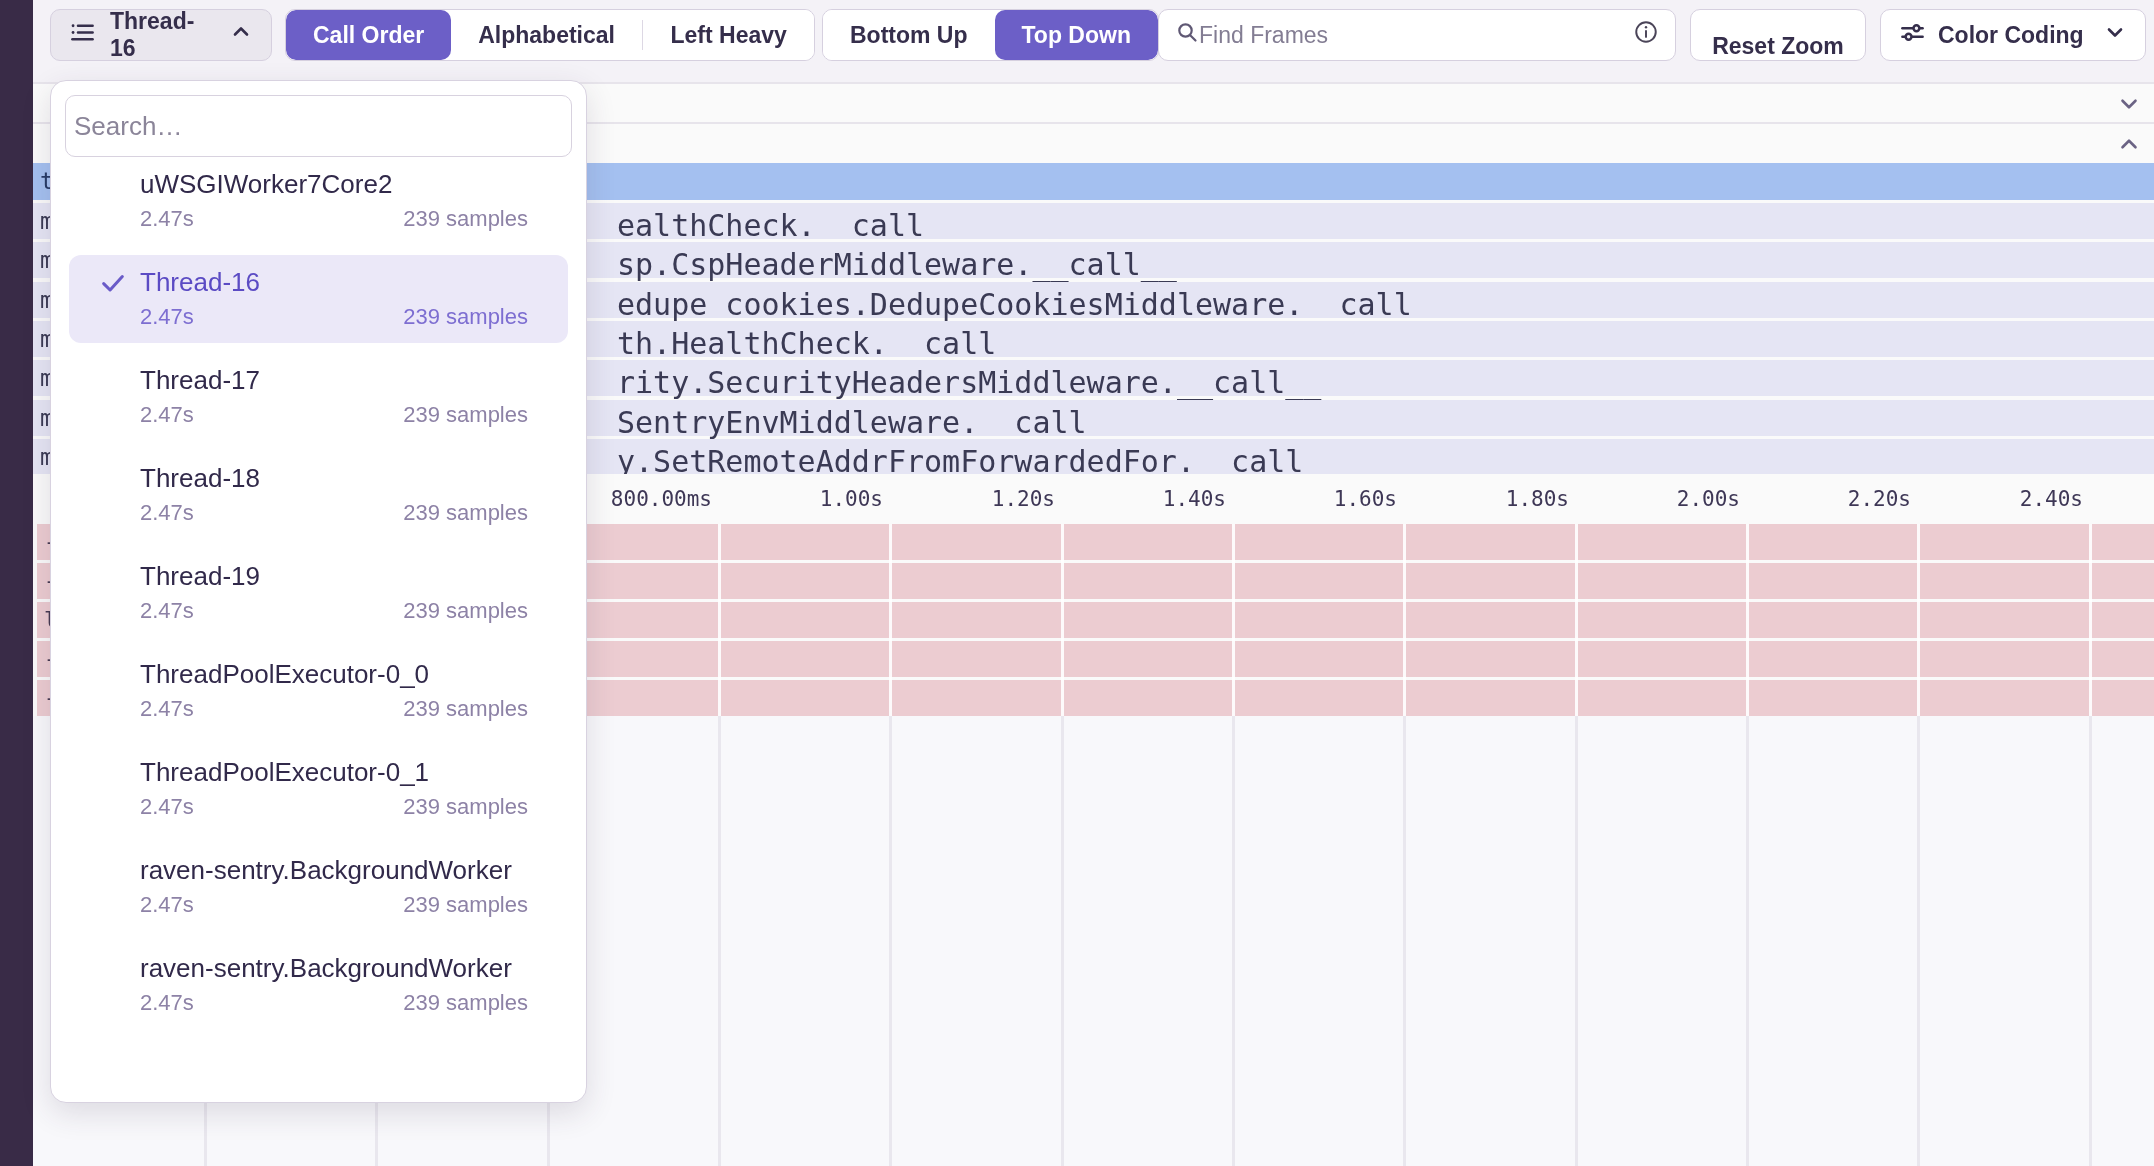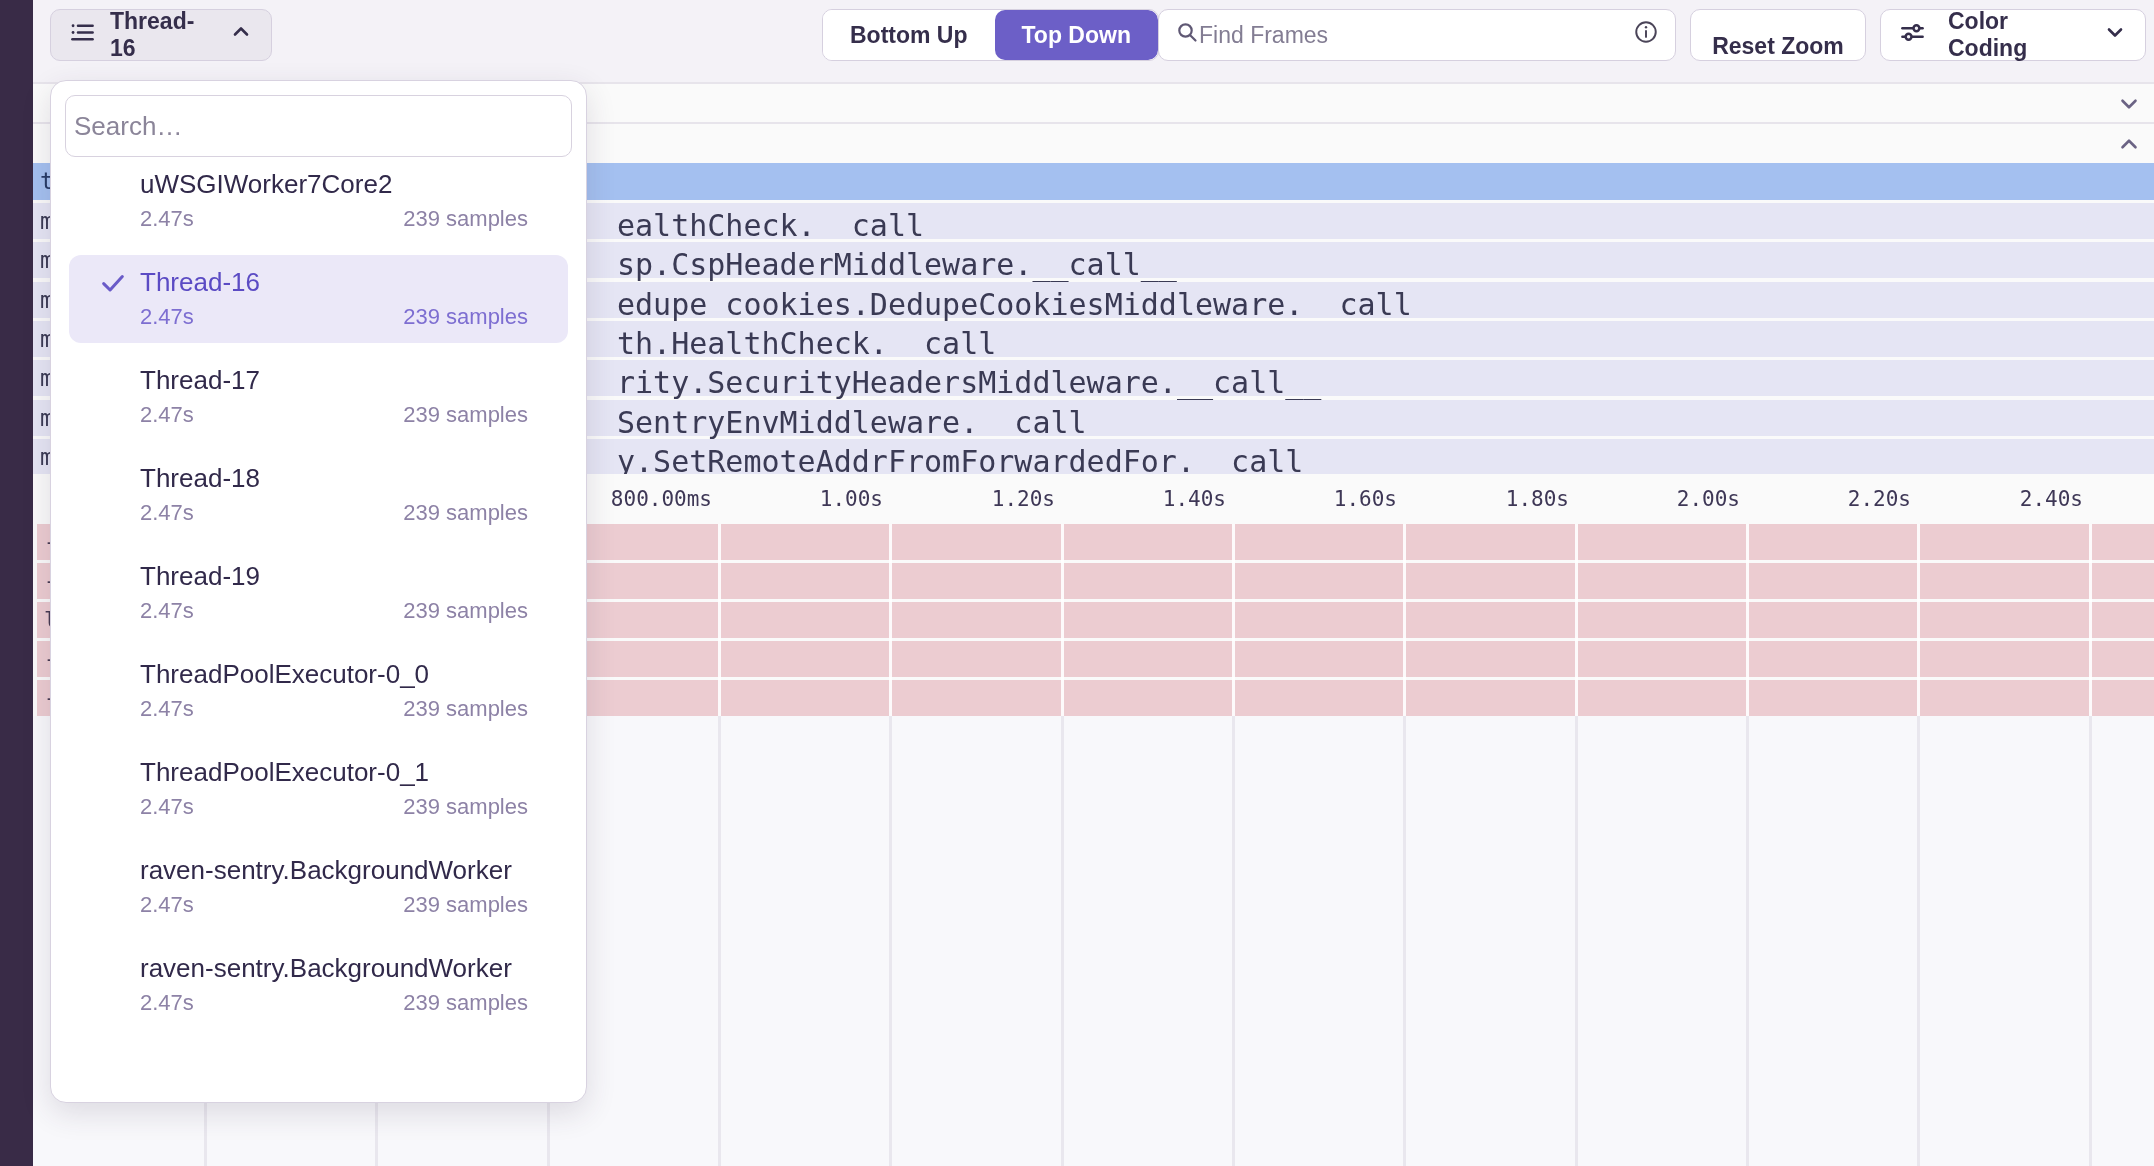--- a/index.html
+++ b/index.html
@@ -30,21 +30,21 @@
   .seg { display:flex; align-items:center; padding:0 27px; font-weight:bold; font-size:23px; color:#352e4b; cursor:pointer; background:#fff; position:relative; }
   .seg.selected { background:#6c5fc7; color:#fff; border-radius:10px; }
   .seg-divider { width:1.5px; background:#ddd8e4; margin:10px 0; }
   .find-wrap { left:1125px; width:518px; padding:16px 16px; gap:0; font-weight:normal; cursor:text; }
   .find-wrap input {
     flex:1; border:none; outline:none; background:transparent;
     font-family:"Liberation Sans", sans-serif; font-size:23px; color:#352e4b;
   }
   .find-wrap input::placeholder { color:#837d93; }
   .reset-btn { left:1657px; width:176px; justify-content:center;align-items:flex-end; }
-  .color-btn { left:1847px; width:266px; padding:0 18px; gap:22px; justify-content:center; }
+  .color-btn { left:1847px; width:266px; padding:0 18px; gap:12px; justify-content:center; }
 
   
   .hairline { position:absolute; left:33px; right:0; height:1.5px; background:#e7e4eb; z-index:2; }
   .section-row { position:absolute; left:33px; right:0; height:40px; background:#fafafa; z-index:1; }
   .collapse-icon { position:absolute; right:12px; top:8px; cursor:pointer; }
 
   
   .frame-area { position:absolute; left:0; top:0; width:2154px; height:1166px; z-index:1; }
   .blue-row { position:absolute; left:33px; right:0; top:163px; height:37px; background:#a4c0f0; }
   .lav-row  { position:absolute; left:33px; right:0; height:36px; background:#e5e5f4; }
@@ -214,20 +214,26 @@
       </svg>
     </span>
     <span style="flex:1; text-align:left;">Thread-16</span>
     <span>
       <svg width="24" height="24" viewBox="0 0 24 24" fill="none" stroke="#352e4b" stroke-width="2.6" stroke-linecap="round" stroke-linejoin="round">
           <polyline points="6,14.5 12,8.5 18,14.5"></polyline>
         </svg>
     </span>
   </div>
 
+  <div class="seg-group sort-group">
+    <div class="seg selected">Call Order</div>
+    <div class="seg">Alphabetical</div>
+    <div class="seg-divider"></div>
+    <div class="seg">Left Heavy</div>
+  </div>
 
   <div class="seg-group dir-group">
     <div class="seg">Bottom Up</div>
     <div class="seg selected">Top Down</div>
   </div>
 
   <div class="btn find-wrap">
     <span>
       <svg width="24" height="24" viewBox="0 0 24 24" fill="none" stroke="#5f5874" stroke-width="2.2" stroke-linecap="round">
           <circle cx="10.5" cy="10.5" r="6.2"></circle>

